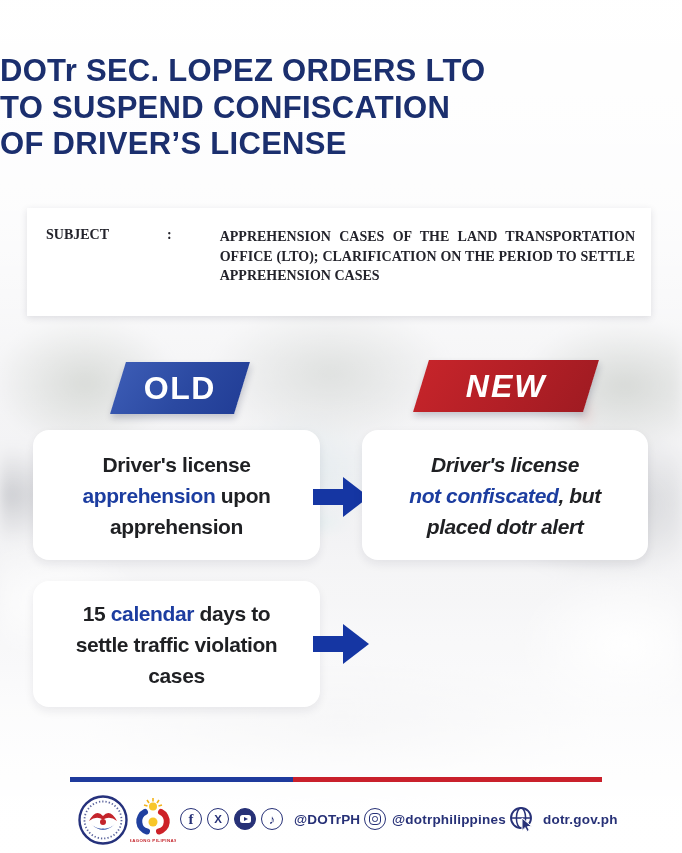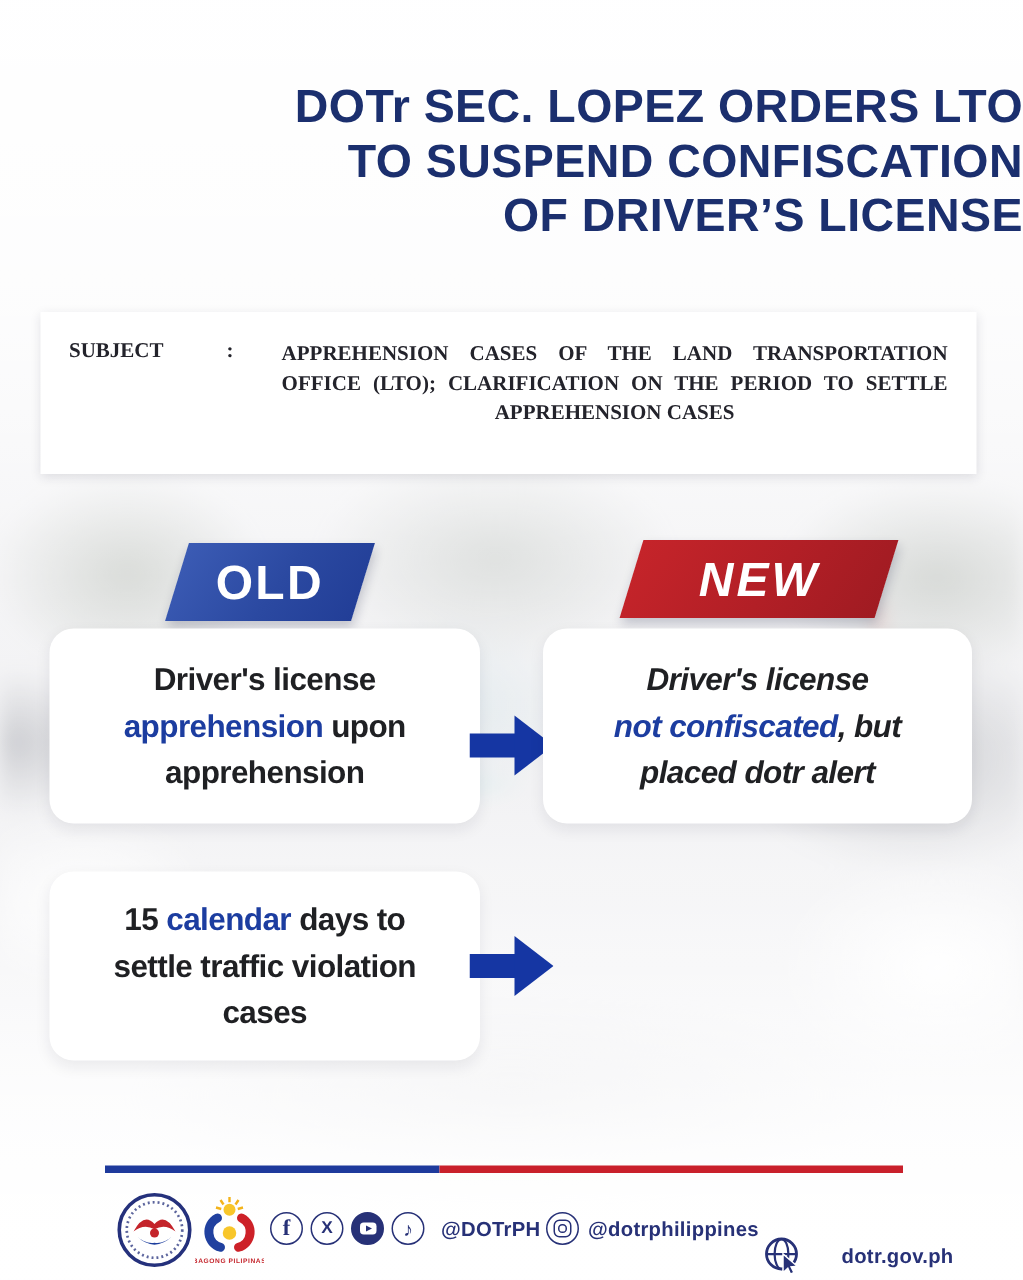--- a/index.html
+++ b/index.html
@@ -18,66 +18,66 @@
       radial-gradient(80px 70px at 10px 495px, rgba(45,50,65,.32), transparent 70%),
       radial-gradient(170px 110px at 610px 505px, rgba(85,90,100,.38), transparent 70%),
       radial-gradient(150px 105px at 625px 645px, rgba(255,255,255,.95), transparent 72%),
       radial-gradient(130px 85px at 55px 600px, rgba(255,255,255,.85), transparent 70%),
       radial-gradient(340px 90px at 341px 730px, rgba(214,214,218,.55), transparent 75%);}
   .bg-wash{position:absolute;inset:0;
     background:linear-gradient(rgba(255,255,255,.92) 0%,rgba(255,255,255,.82) 24%,
       rgba(255,255,255,.52) 42%,rgba(255,255,255,.40) 58%,rgba(255,255,255,.55) 78%,
       rgba(255,255,255,.96) 96%);}
   
-  .title{position:absolute;top:53px;left:0;right:0;margin:0;text-align:right;
+  .title{position:absolute;top:53px;left:0;right:0;margin:0;text-align:left;
          font-size:31px;line-height:36.5px;font-weight:800;letter-spacing:.3px;
          color:#1b2f6e;white-space:pre-line;}
   
   .subject-box{position:absolute;left:27px;top:208px;width:624px;height:108px;
     background:#fff;box-shadow:0 2px 7px rgba(40,40,60,.13);box-sizing:border-box;
     padding:19px 16px 0 19px;display:flex;align-items:flex-start;
-    font-family:"Liberation Serif","DejaVu Serif",serif;color:#23232b;}
+    font-family:"Liberation Serif","DejaVu Serif",serif;color:#23232b;gap:16px;}
   .subj-label{font-size:14px;font-weight:bold;}
   .subj-colon{font-size:14px;font-weight:bold;margin-left:42px;}
   .subj-body{margin:0 0 0 32px;width:444px;font-size:14px;line-height:19.5px;font-weight:bold;}
   .jline{text-align:justify;text-align-last:justify;}
-  .jlast{text-align:center;}
+  .jlast{text-align:left;}
   
   .badge{position:absolute;transform:skewX(-17deg);display:flex;align-items:center;
          justify-content:center;color:#fff;box-shadow:2px 4px 7px rgba(20,25,60,.22);}
   .badge-old{left:118px;top:362px;width:124px;height:52px;
      background:linear-gradient(112deg,#3b5bb4 0%,#2b49a1 55%,#223e97 100%);}
   .badge-new{left:421px;top:360px;width:170px;height:52px;
      background:linear-gradient(112deg,#c5242a 0%,#b21f26 55%,#a01b22 100%);}
   .badge span{transform:skewX(17deg);font-size:32px;font-weight:800;letter-spacing:1.5px;}
   .badge-new span{font-style:italic;letter-spacing:2px;}
   
   .card{position:absolute;background:#fff;border-radius:16px;
         box-shadow:0 4px 10px rgba(25,25,50,.08);display:flex;align-items:center;
         justify-content:center;text-align:center;color:#1f2023;
         font-size:21px;line-height:31px;font-weight:600;letter-spacing:-0.4px;}
   .card p{margin:0;white-space:pre-line;}
   .hl{color:#1c3da0;font-weight:800;}
   .card-new{font-style:italic;}
-  .r1{top:419px;height:130px;text-align:center;}
+  .r1{top:430px;height:130px;text-align:center;}
   .r2{top:581px;height:126px;}
   .card-old{left:33px;width:287px;}
   .card-new{left:362px;width:286px;}
   .arrow{position:absolute;left:313px;width:56px;height:44px;}
   .arrow-1{top:475px;} .arrow-2{top:622px;}
   
   .footer-line{position:absolute;left:70px;top:777px;width:532px;height:5px;display:flex;}
   .fl-blue{width:42%;background:#1e3a9c;}
   .fl-red{flex:1;background:#c9202b;}
   .seal{position:absolute;left:78px;top:795px;}
   .bagong{position:absolute;left:130px;top:797px;}
   .fgroup{position:absolute;display:flex;align-items:center;color:#273177;}
   .social-group{left:180px;top:808px;gap:5px;}
   .ig-group{left:364px;top:808px;gap:6px;}
-  .web-group{left:509px;top:824px;gap:26px;}
+  .web-group{left:509px;top:806px;gap:8px;}
   .handle{font-size:13.5px;font-weight:700;letter-spacing:.2px;}
   .social-group .handle{margin-left:6px;}
   .icon-circle{box-sizing:border-box;width:22px;height:22px;border:1.7px solid #273177;
     border-radius:50%;display:flex;align-items:center;justify-content:center;
     color:#273177;flex:0 0 auto;}
   .fb-glyph{font-family:"Liberation Serif","DejaVu Serif",serif;font-size:15px;font-weight:bold;}
   .x-glyph{font-size:11.5px;font-weight:bold;}
   .tt-glyph{font-size:13px;font-weight:bold;}
   .yt{background:#273177;}
   .yt-rect{width:11px;height:8px;background:#fff;border-radius:2.5px;

